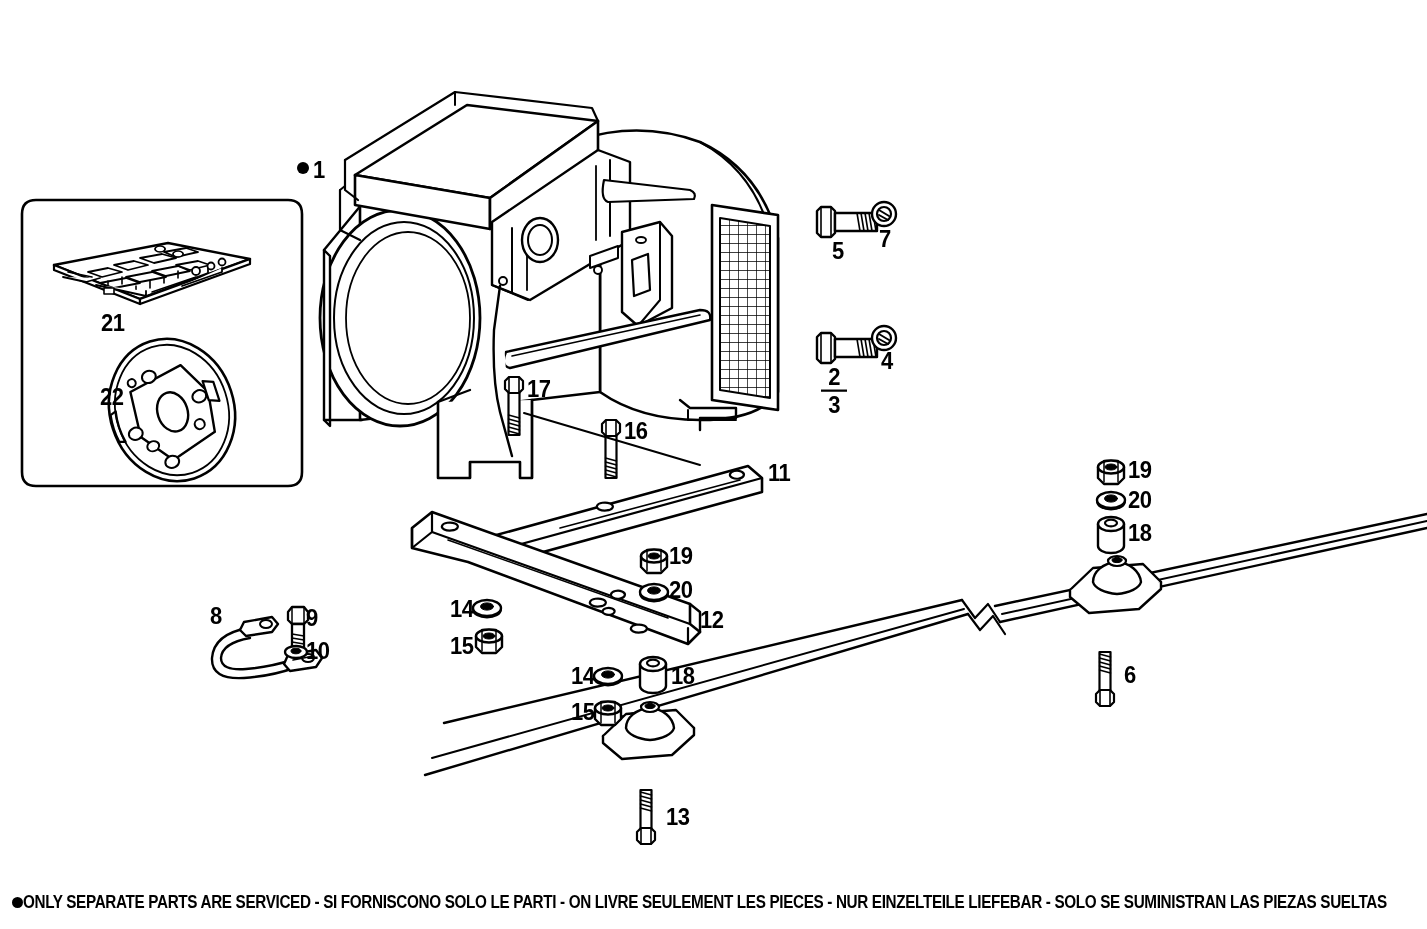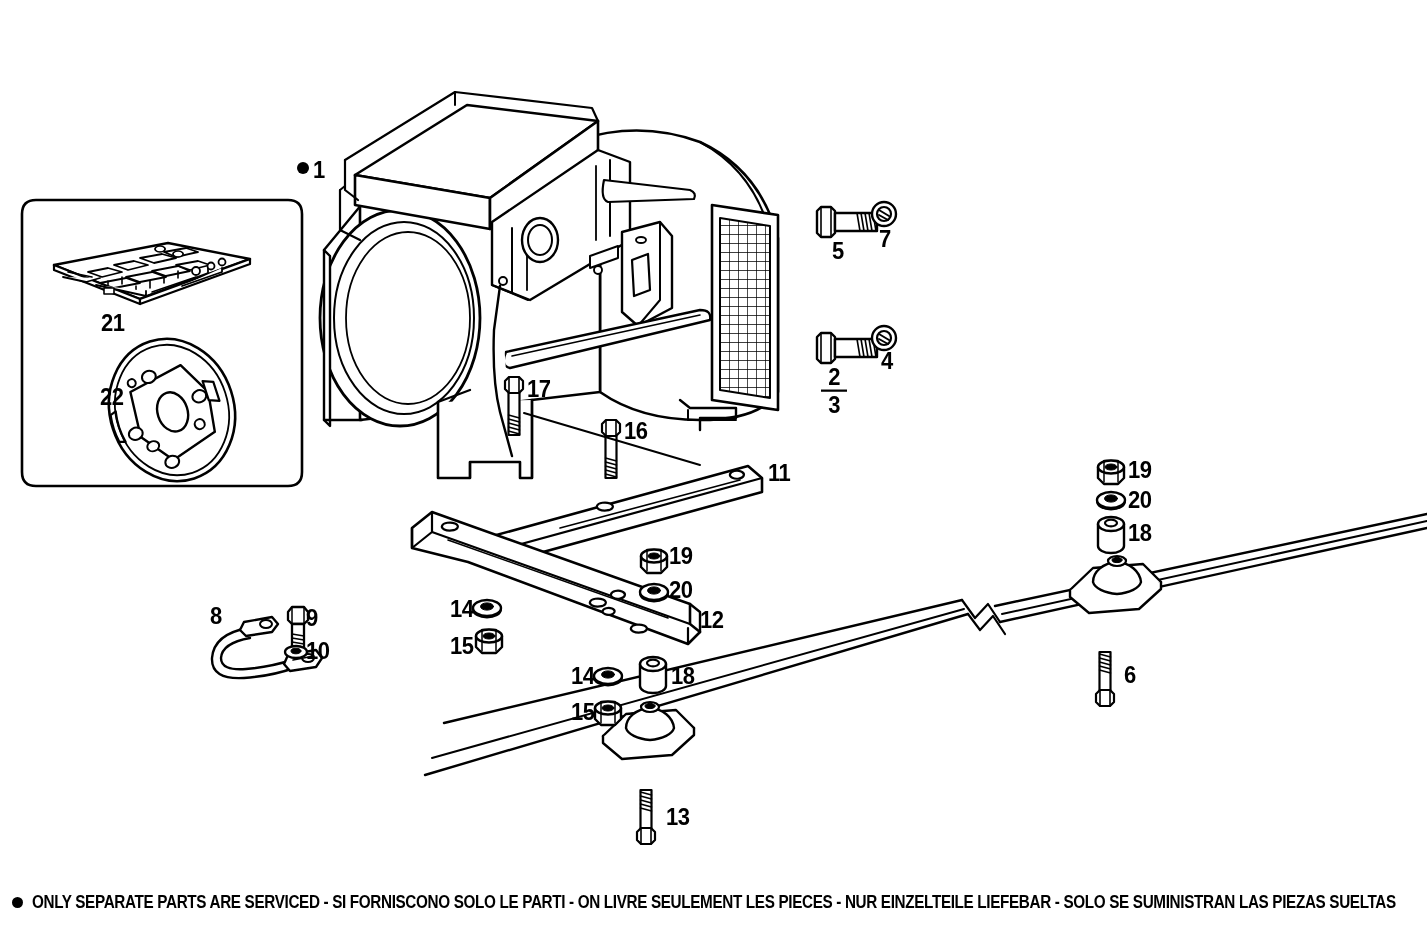--- a/index.html
+++ b/index.html
@@ -57,21 +57,20 @@
     height: 12px;
     border-radius: 50%;
     background: #000;
   }
   #footer-note {
     position: absolute;
     left: 12px;
     top: 893px;
     display: flex;
     align-items: center;
-    gap: 9px;
     white-space: nowrap;
   }
   #footer-note .fdot {
     width: 11px;
     height: 11px;
     border-radius: 50%;
     background: #000;
     flex: 0 0 auto;
   }
   #footer-note .ftext {

